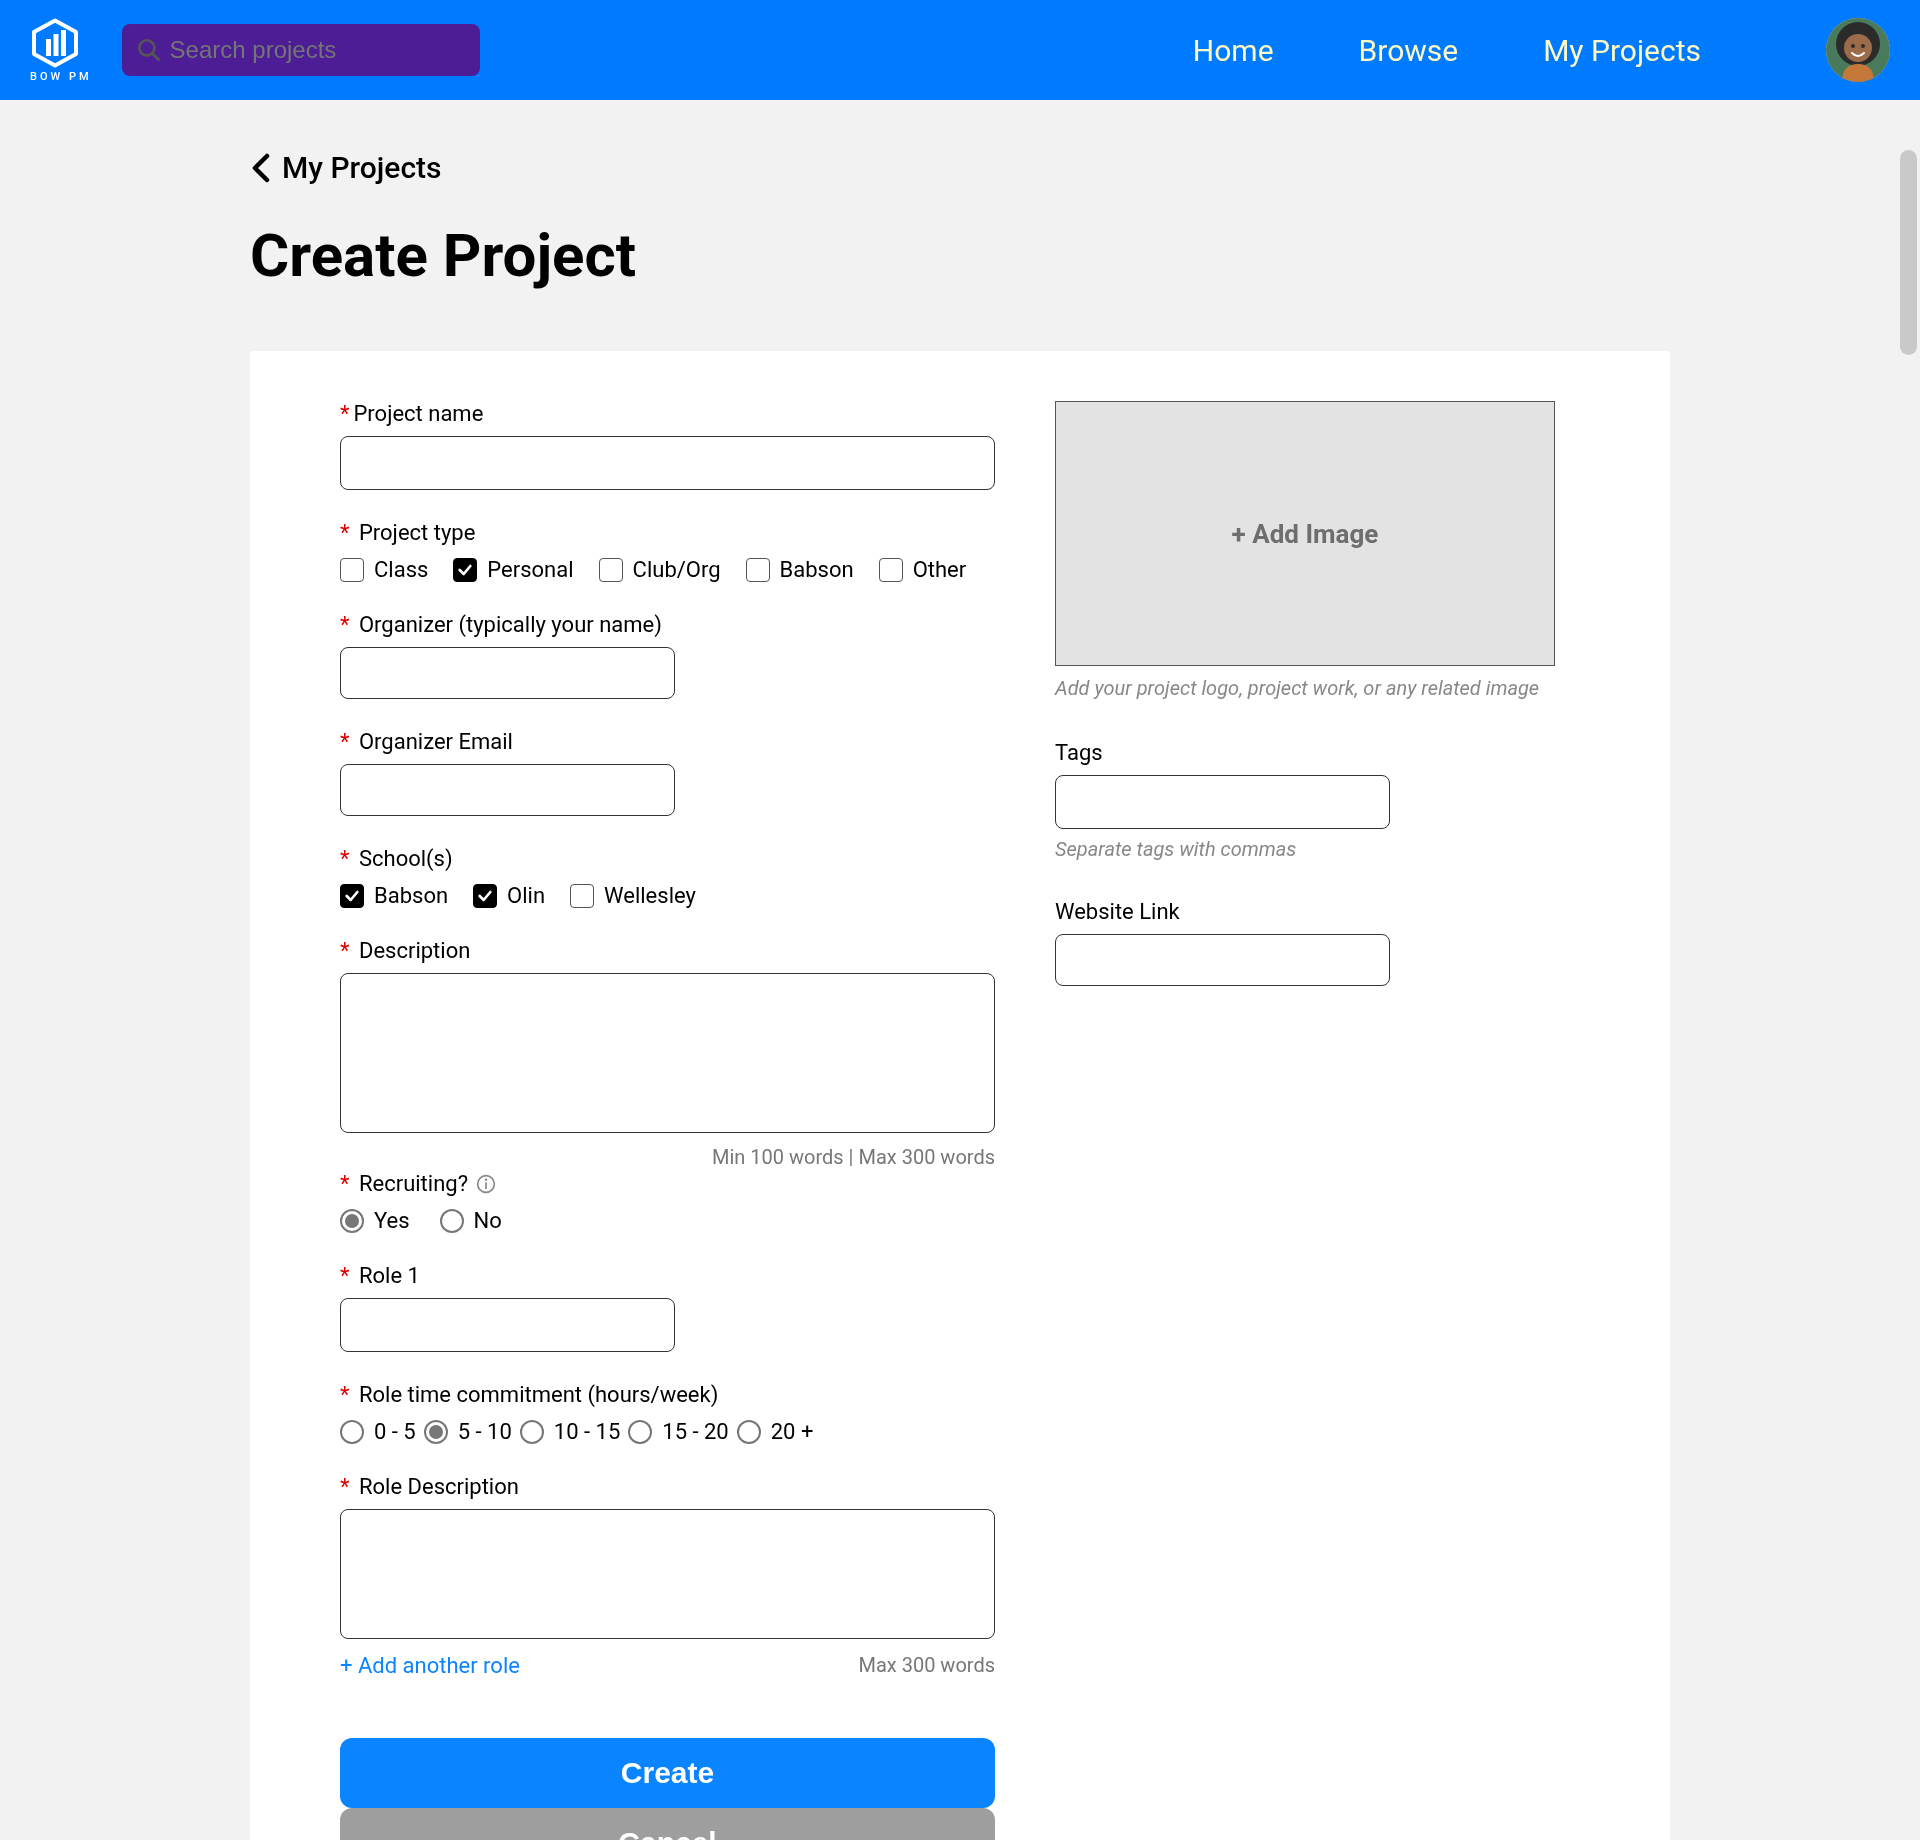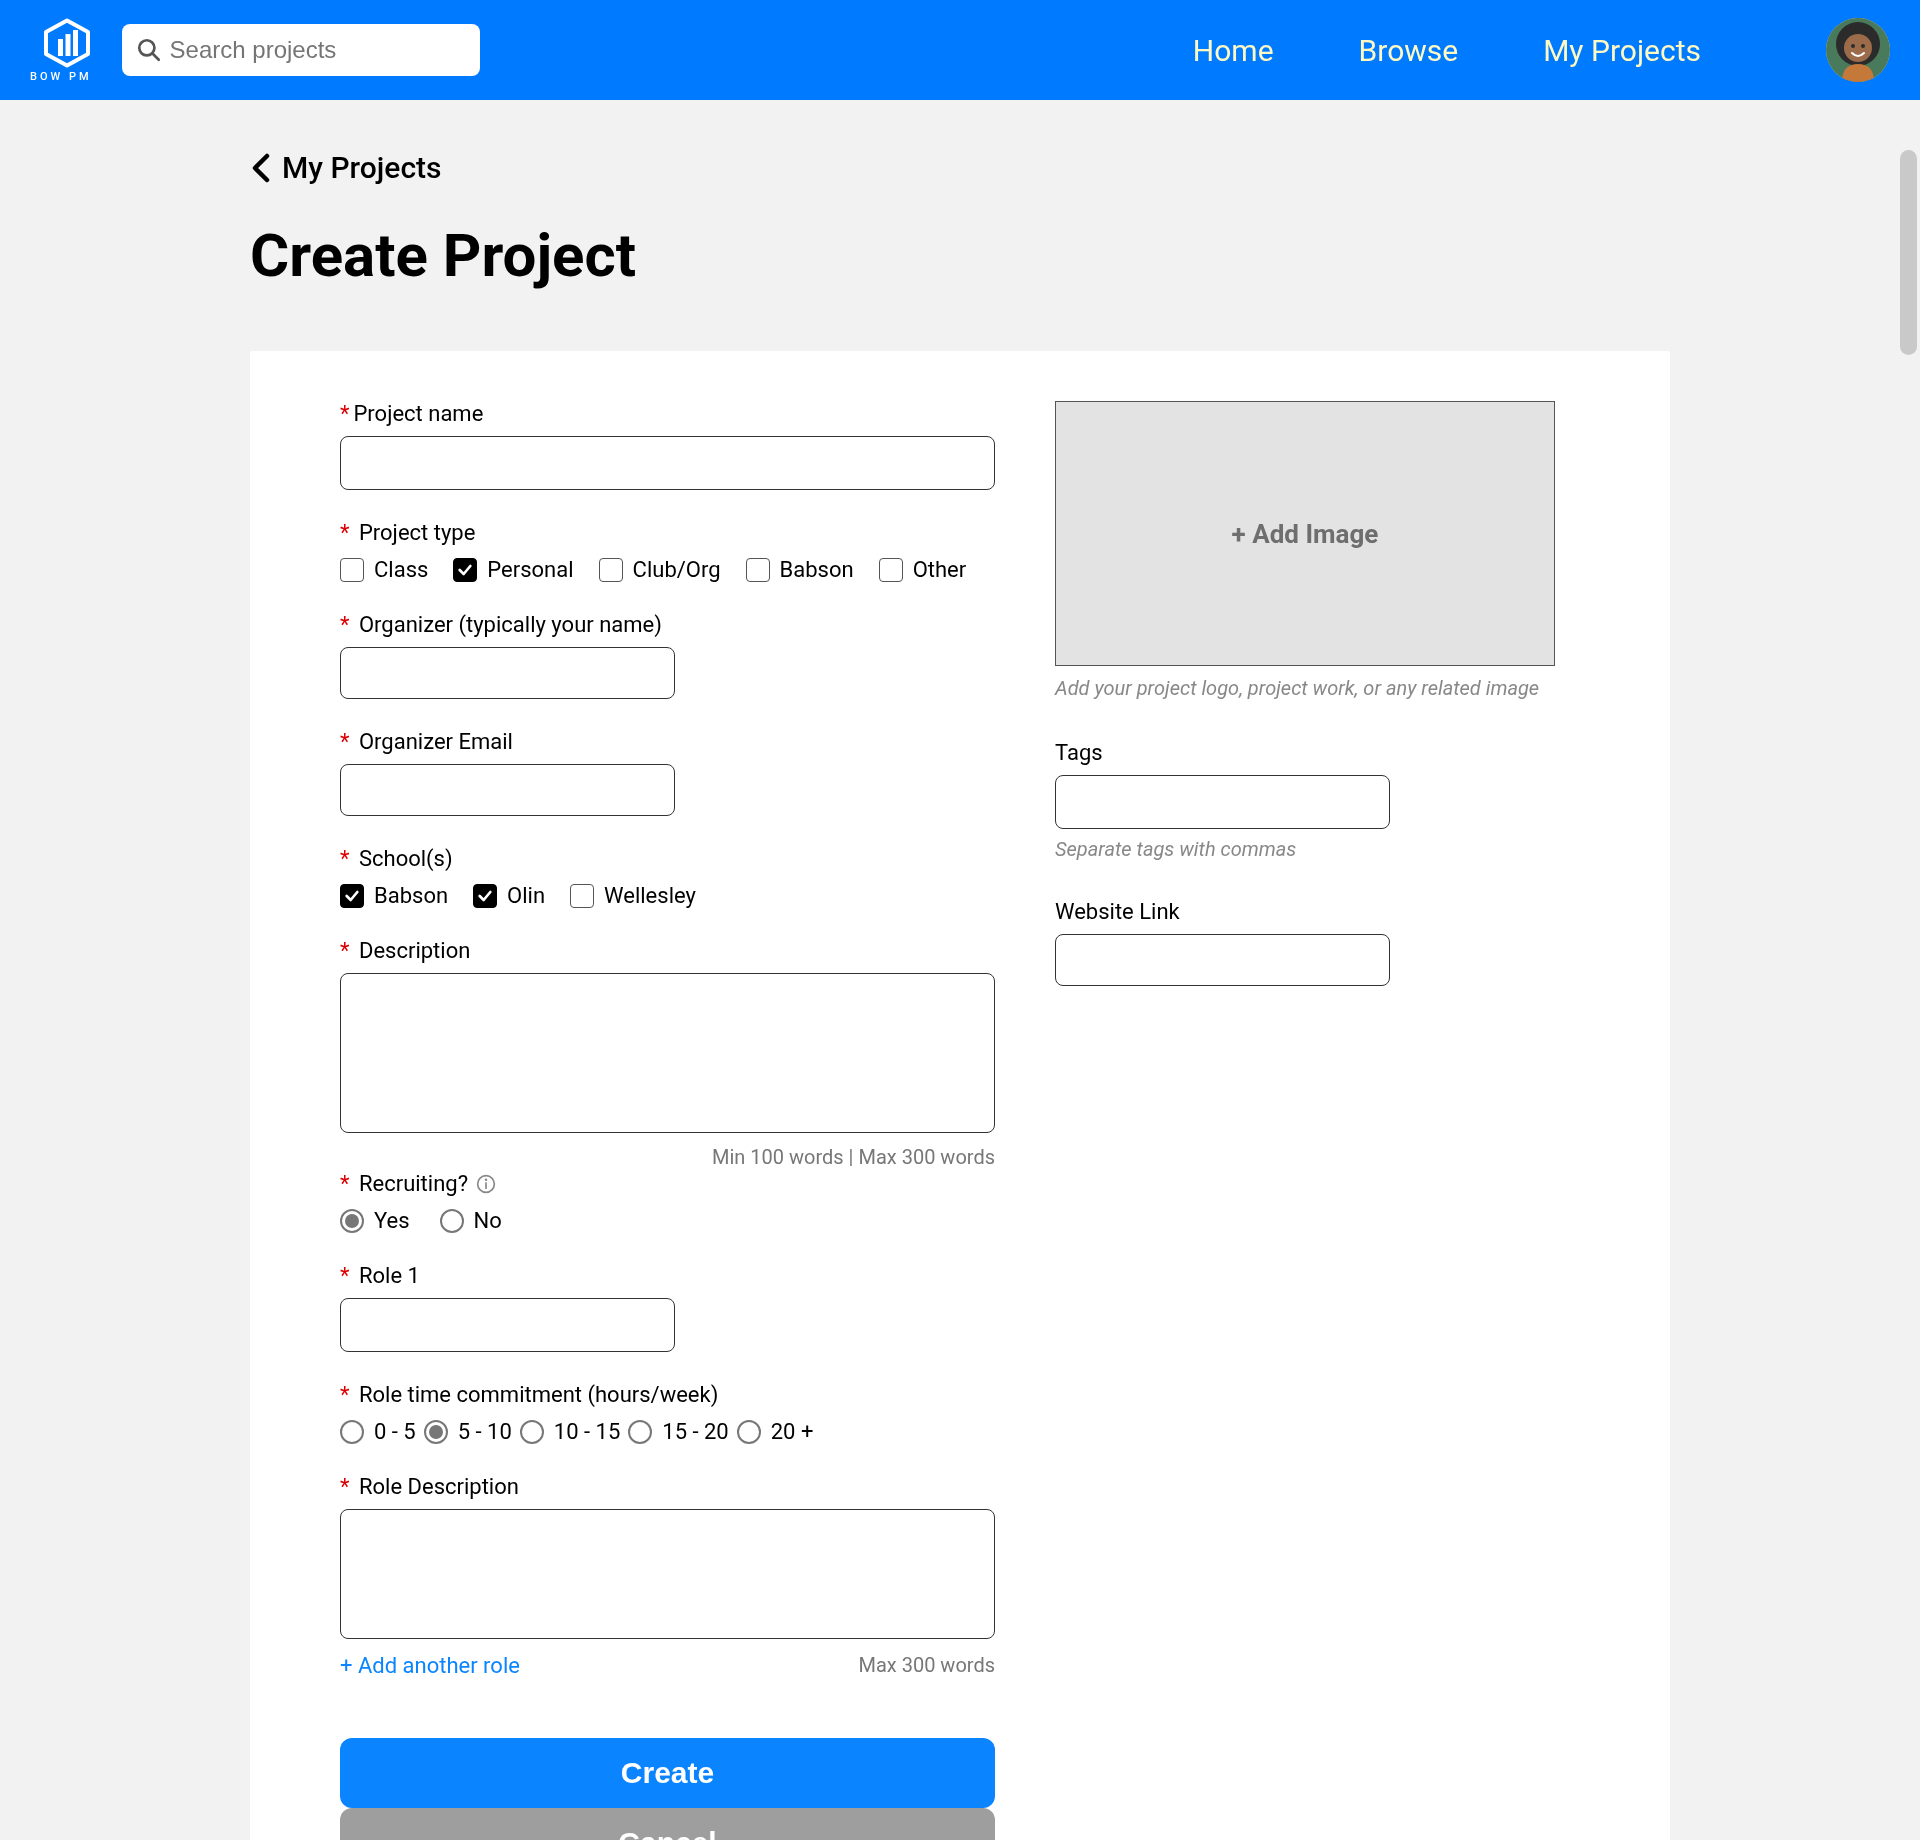--- a/index.html
+++ b/index.html
@@ -17,35 +17,35 @@
       background: #007bff;
       height: 100px;
       display: flex;
       align-items: center;
       padding: 0 30px;
       position: relative;
     }
     .logo-block {
       display: flex;
       flex-direction: column;
-      align-items: flex-end;
+      align-items: flex-start;
       margin-right: 30px;
       color: white;
     }
     .logo-block svg { width: 50px; height: 50px; }
     .logo-text {
       font-size: 11px;
       letter-spacing: 3px;
       margin-top: 2px;
       font-weight: 500;
     }
     .search-bar {
       display: flex;
       align-items: center;
-      background: #ffffff;
+      background: #4c1d95;
       border-radius: 8px;
       padding: 6px 14px;
       width: 358px;
       height: 52px;
     }
     .search-bar svg { flex: none; }
     .search-bar input {
       border: none;
       outline: none;
       font-size: 24px;

